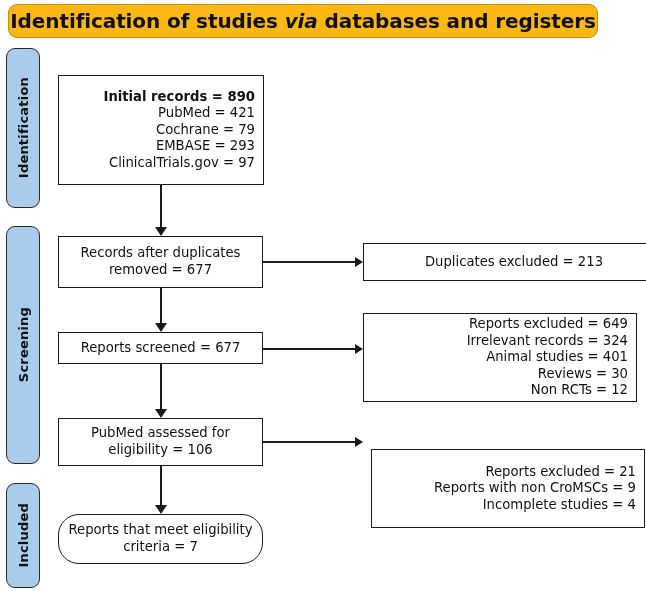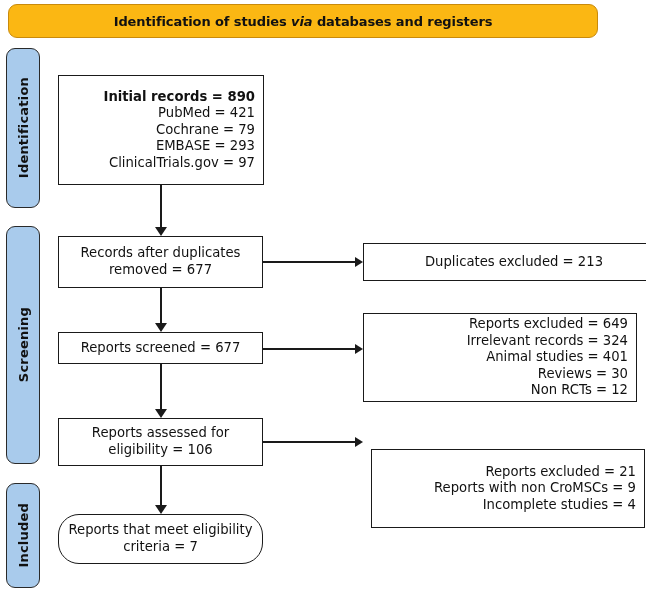--- a/index.html
+++ b/index.html
@@ -14,21 +14,21 @@
   
   .banner{
     position:absolute;left:8px;top:4px;width:590px;height:34px;
     background:#FBB713;
     border:1.5px solid #C98A0B;
     border-radius:9px;
     box-sizing:border-box;
     display:flex;align-items:center;justify-content:center;
   }
   .banner-text{
-    font-size:13px;font-weight:bold;color:#111;letter-spacing:-0.1px;
+    font-size:20px;font-weight:bold;color:#111;letter-spacing:-0.1px;
     white-space:nowrap;
   }
   .banner-text .ital{font-style:italic;}
 
   
   .phase{
     position:absolute;left:6px;width:34px;
     background:#A9CBEC;
     border:1.6px solid #2a2a2a;
     border-radius:9px;
@@ -143,21 +143,21 @@
       <div class="ln">Reports excluded = 649</div>
       <div class="ln indent">Irrelevant records = 324</div>
       <div class="ln indent">Animal studies = 401</div>
       <div class="ln indent">Reviews = 30</div>
       <div class="ln indent">Non RCTs = 12</div>
     </div>
   </div>
 
   <div class="box center" id="box-reports-assessed">
     <div class="pad">
-      <div class="ln">Reports assessed for</div>
+      <div class="ln">PubMed assessed for</div>
       <div class="ln">eligibility = 106</div>
     </div>
   </div>
 
   <div class="box left" id="box-reports-excluded-eligibility">
     <div class="pad">
       <div class="ln">Reports excluded = 21</div>
       <div class="ln indent">Reports with non CroMSCs = 9</div>
       <div class="ln indent">Incomplete studies = 4</div>
     </div>

